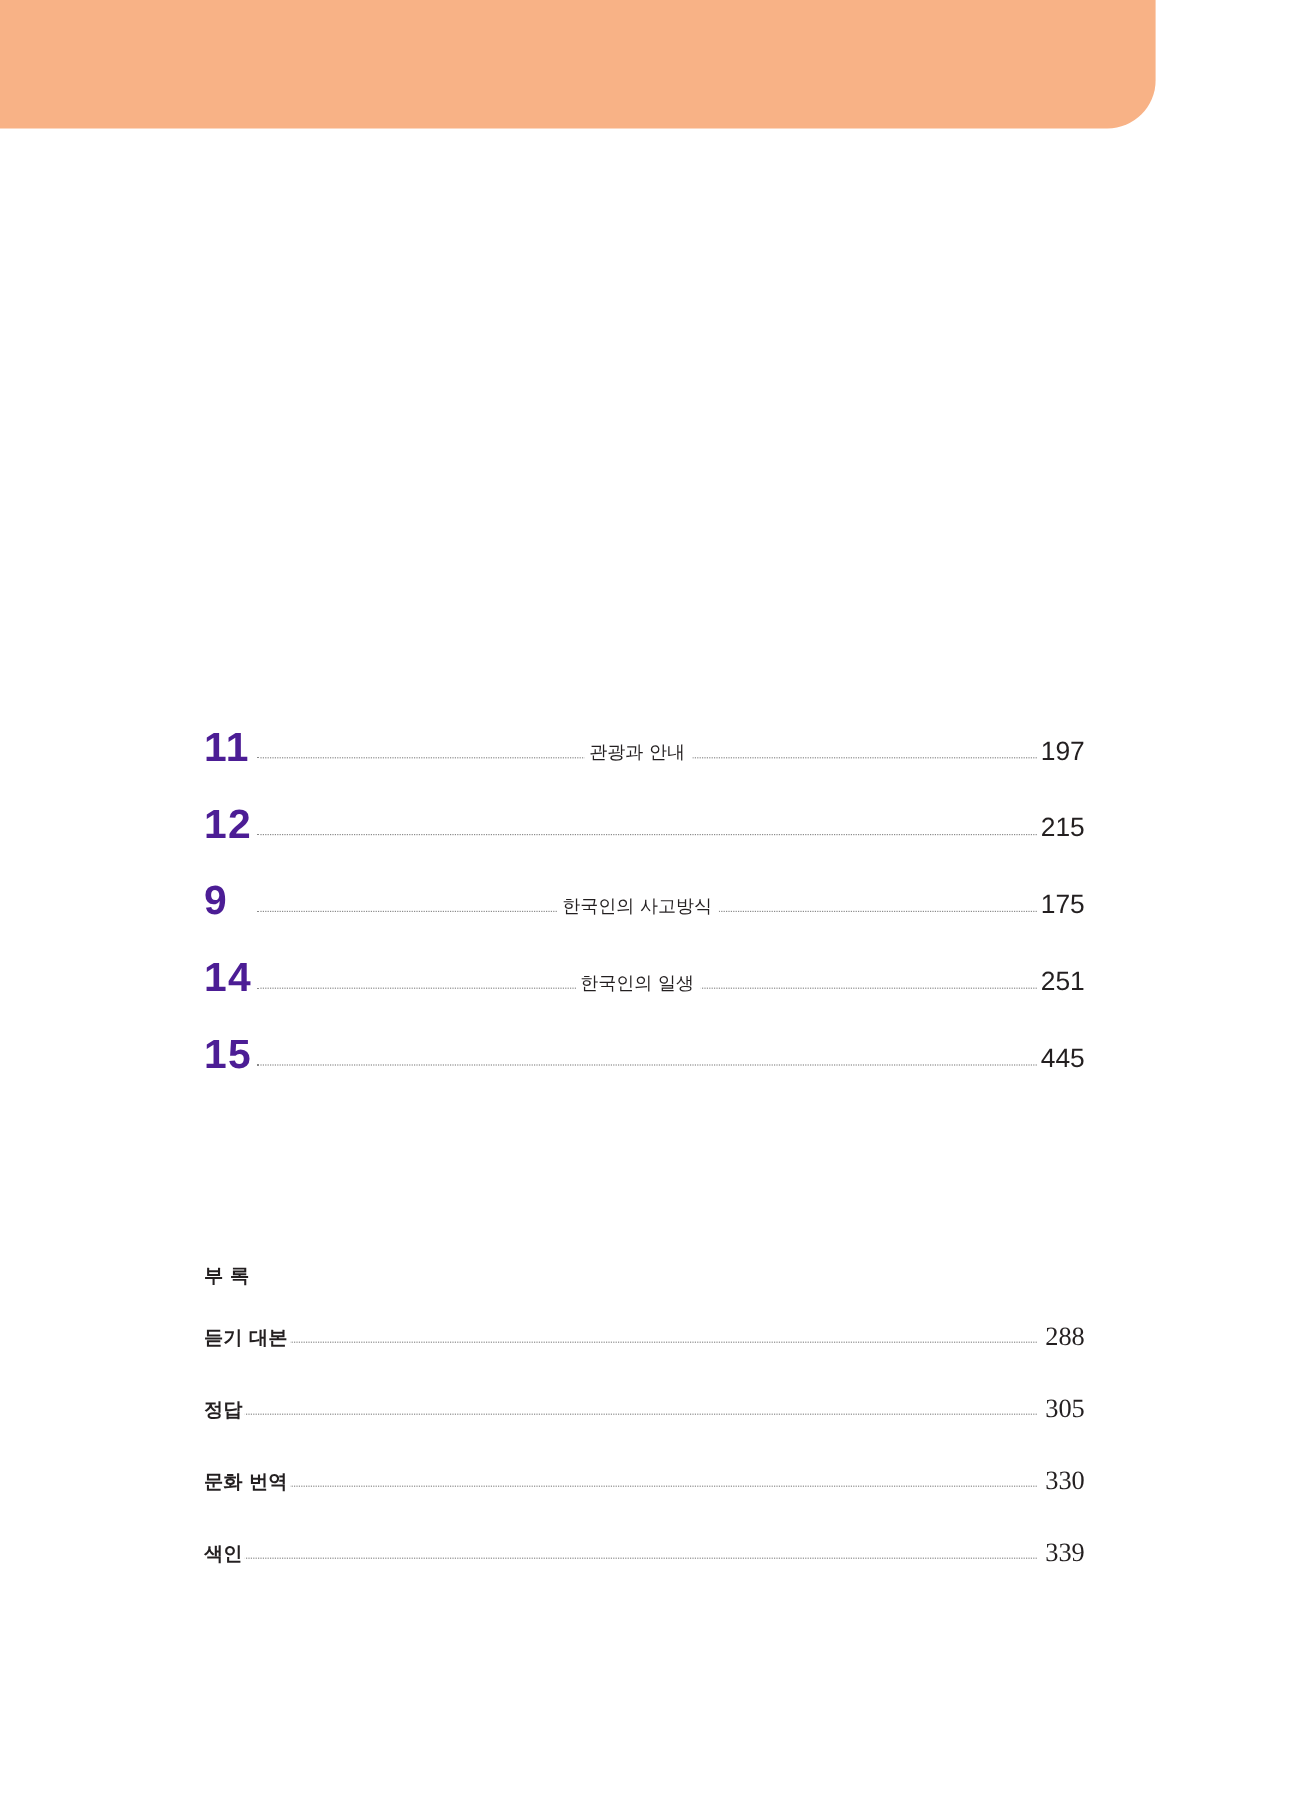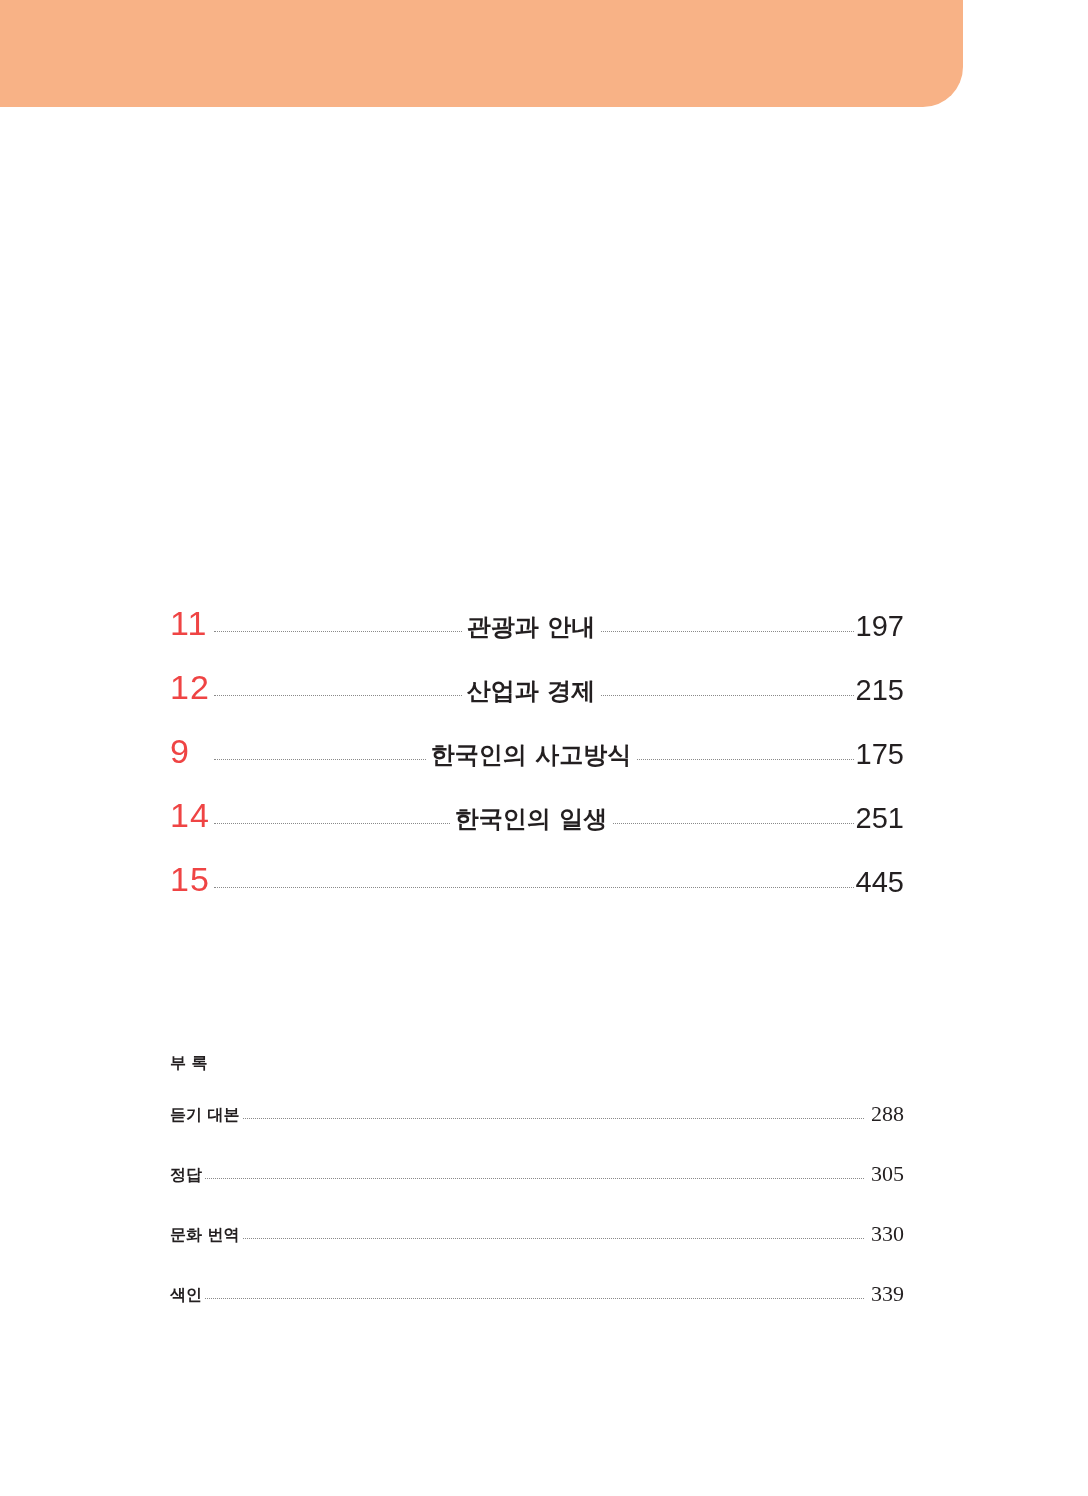--- a/index.html
+++ b/index.html
@@ -9,36 +9,36 @@
     }
     .header-band {
       position: absolute; left: 0; top: 0; width: 963px; height: 107px;
       background: #f8b286; border-bottom-right-radius: 40px;
     }
     .chapter {
       position: absolute; left: 170px; width: 734px; height: 40px;
     }
     .chapter .num {
       position: absolute; left: 0; bottom: 0; font-family: "Liberation Sans", sans-serif;
-      font-size: 34px; font-weight: 400; color: #ef4444; line-height: 34px;
+      font-size: 34px; font-weight: 700; color: #4c1d95; line-height: 34px;
       -webkit-text-stroke: 0; letter-spacing: 1px;
     }
     .chapter .leader {
       position: absolute; left: 44px; right: 40px; bottom: 8px;
       border-bottom: 1px dotted #8a8a8a;
     }
     .chapter .title {
       position: absolute; left: 0; right: 0; bottom: 0; text-align: center;
-      font-size: 24px; font-weight: bold; line-height: 26px;
+      font-size: 15px; font-weight: normal; line-height: 26px;
       transform: translateX(-5px);
     }
     .chapter .title span { background: #fff; padding: 0 6px 0 4px; }
     .chapter .page {
       position: absolute; right: 0; bottom: 2px; font-family: "Liberation Sans", sans-serif;
-      font-size: 29px; background: #fff; padding-left: 2px; line-height: 24px;
+      font-size: 22px; background: #fff; padding-left: 2px; line-height: 24px;
     }
     .appendix-head {
       position: absolute; left: 170px; top: 1053px; font-size: 16px; font-weight: bold;
     }
     .appx {
       position: absolute; left: 170px; width: 734px; height: 28px;
     }
     .appx .leader {
       position: absolute; left: 0; right: 40px; bottom: 7px;
       border-bottom: 1px dotted #8a8a8a;
@@ -60,21 +60,20 @@
 <div class="chapter" style="top:600px">
   <div class="leader"></div>
   <span class="num">11</span>
   <div class="title"><span>관광과 안내</span></div>
   <span class="page">197</span>
 </div>
 
 <div class="chapter" style="top:664px">
   <div class="leader"></div>
   <span class="num">12</span>
-  <div class="title"><span>산업과 경제</span></div>
   <span class="page">215</span>
 </div>
 
 <div class="chapter" style="top:728px">
   <div class="leader"></div>
   <span class="num">9</span>
   <div class="title"><span>한국인의 사고방식</span></div>
   <span class="page">175</span>
 </div>
 

